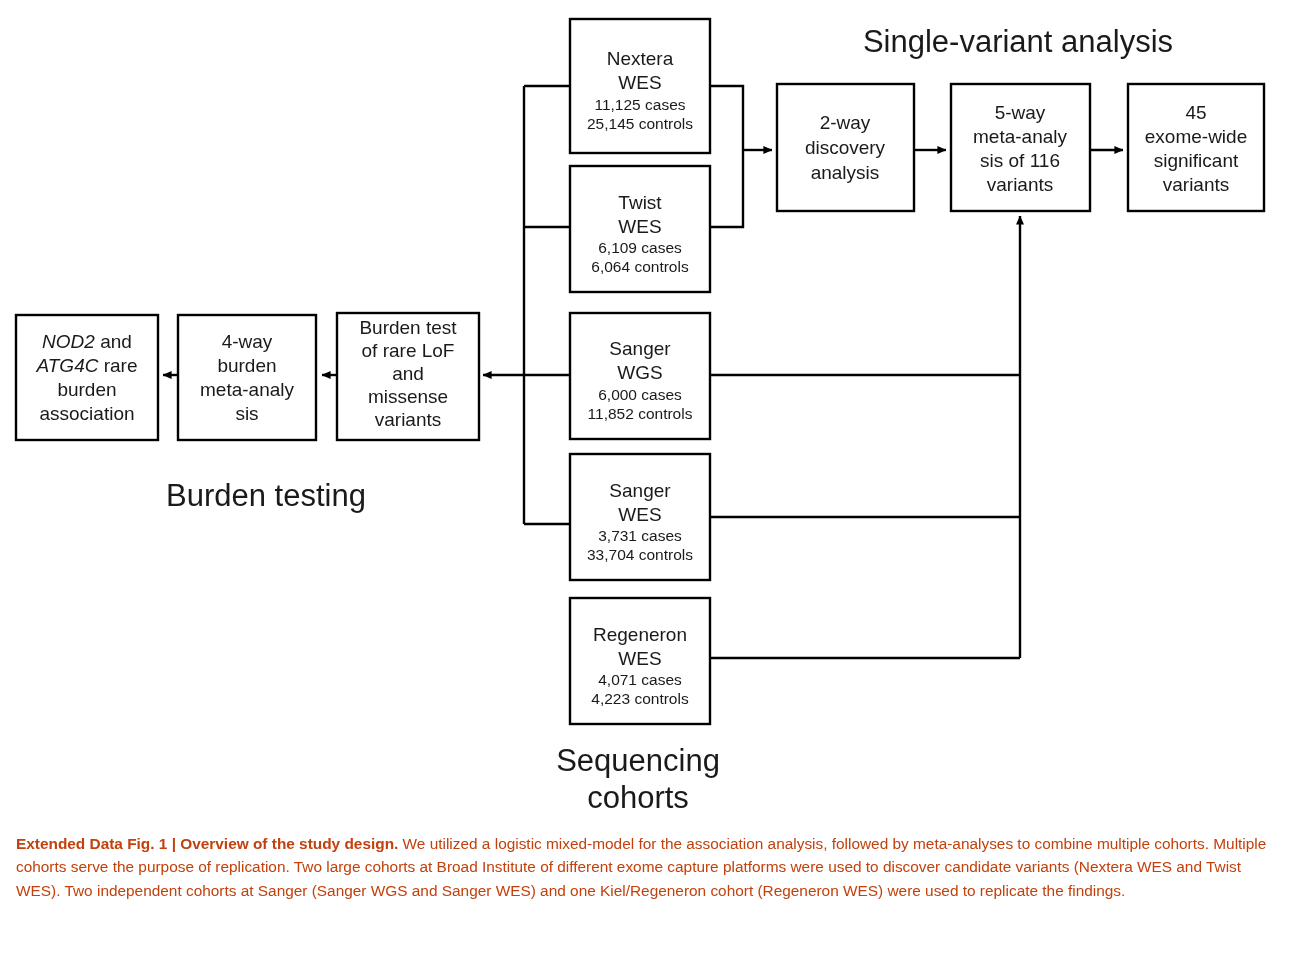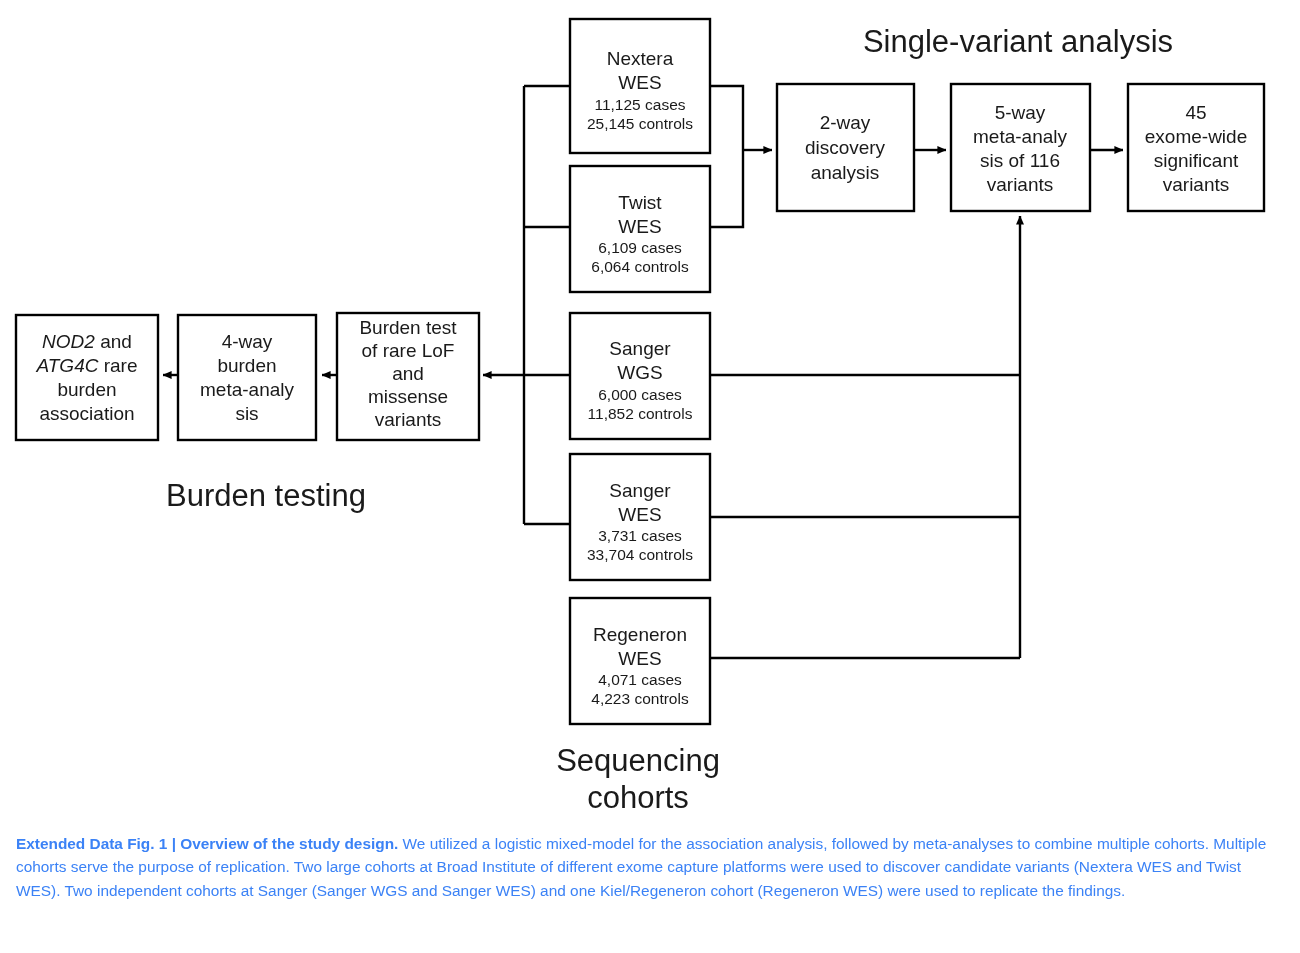--- a/index.html
+++ b/index.html
@@ -56,21 +56,21 @@
     text-anchor: middle;
   }
   #caption {
     position: absolute;
     left: 16px;
     top: 832px;
     width: 1258px;
     font-family: "Liberation Sans", sans-serif;
     font-size: 15.4px;
     line-height: 1.52;
-    color: #3b82f6;
+    color: #c2410c;
     text-align: left;
   }
   #caption b {
     font-weight: bold;
   }
 </style>
 </head>
 <body>
 
 <div id="figure-area">

